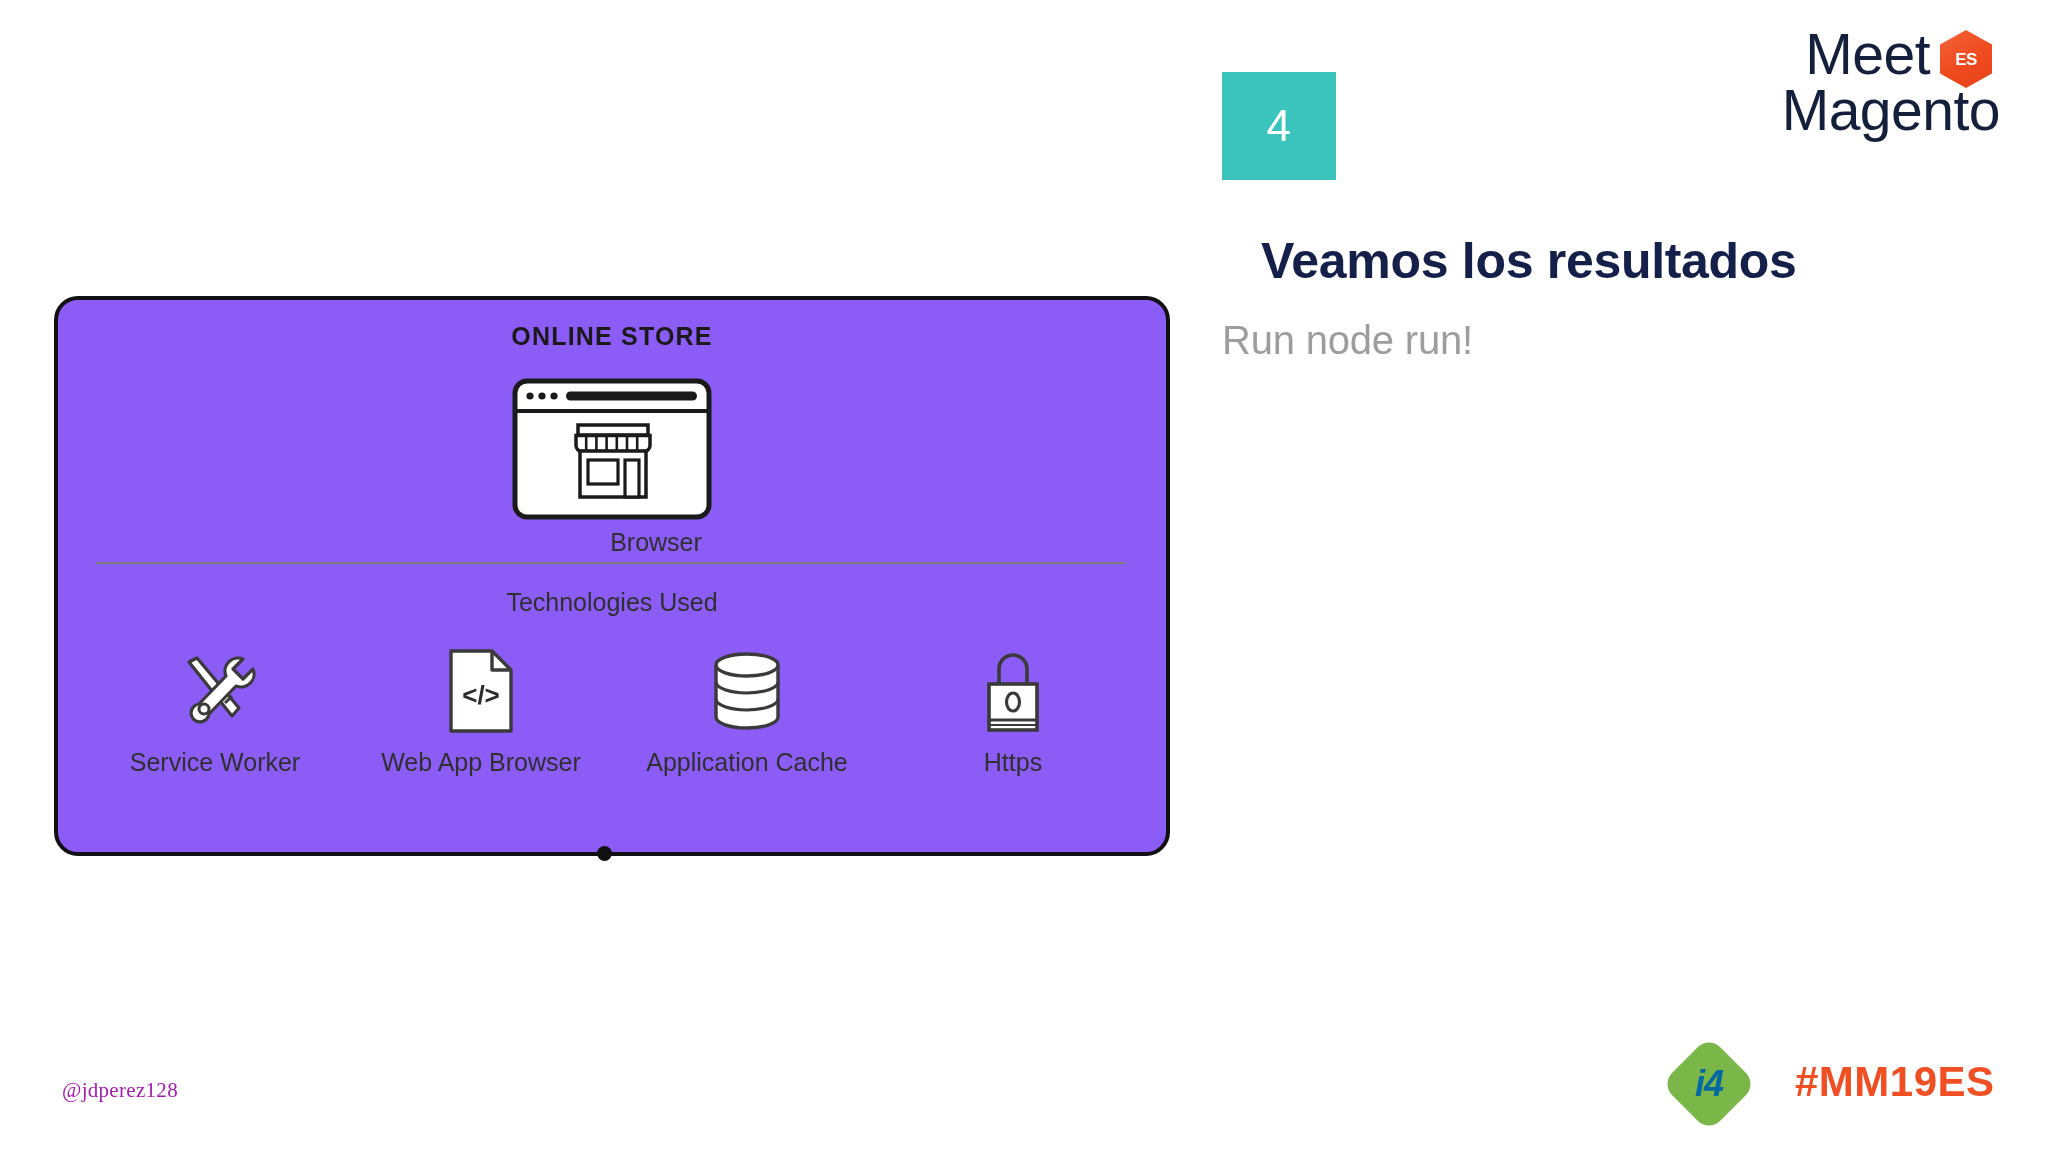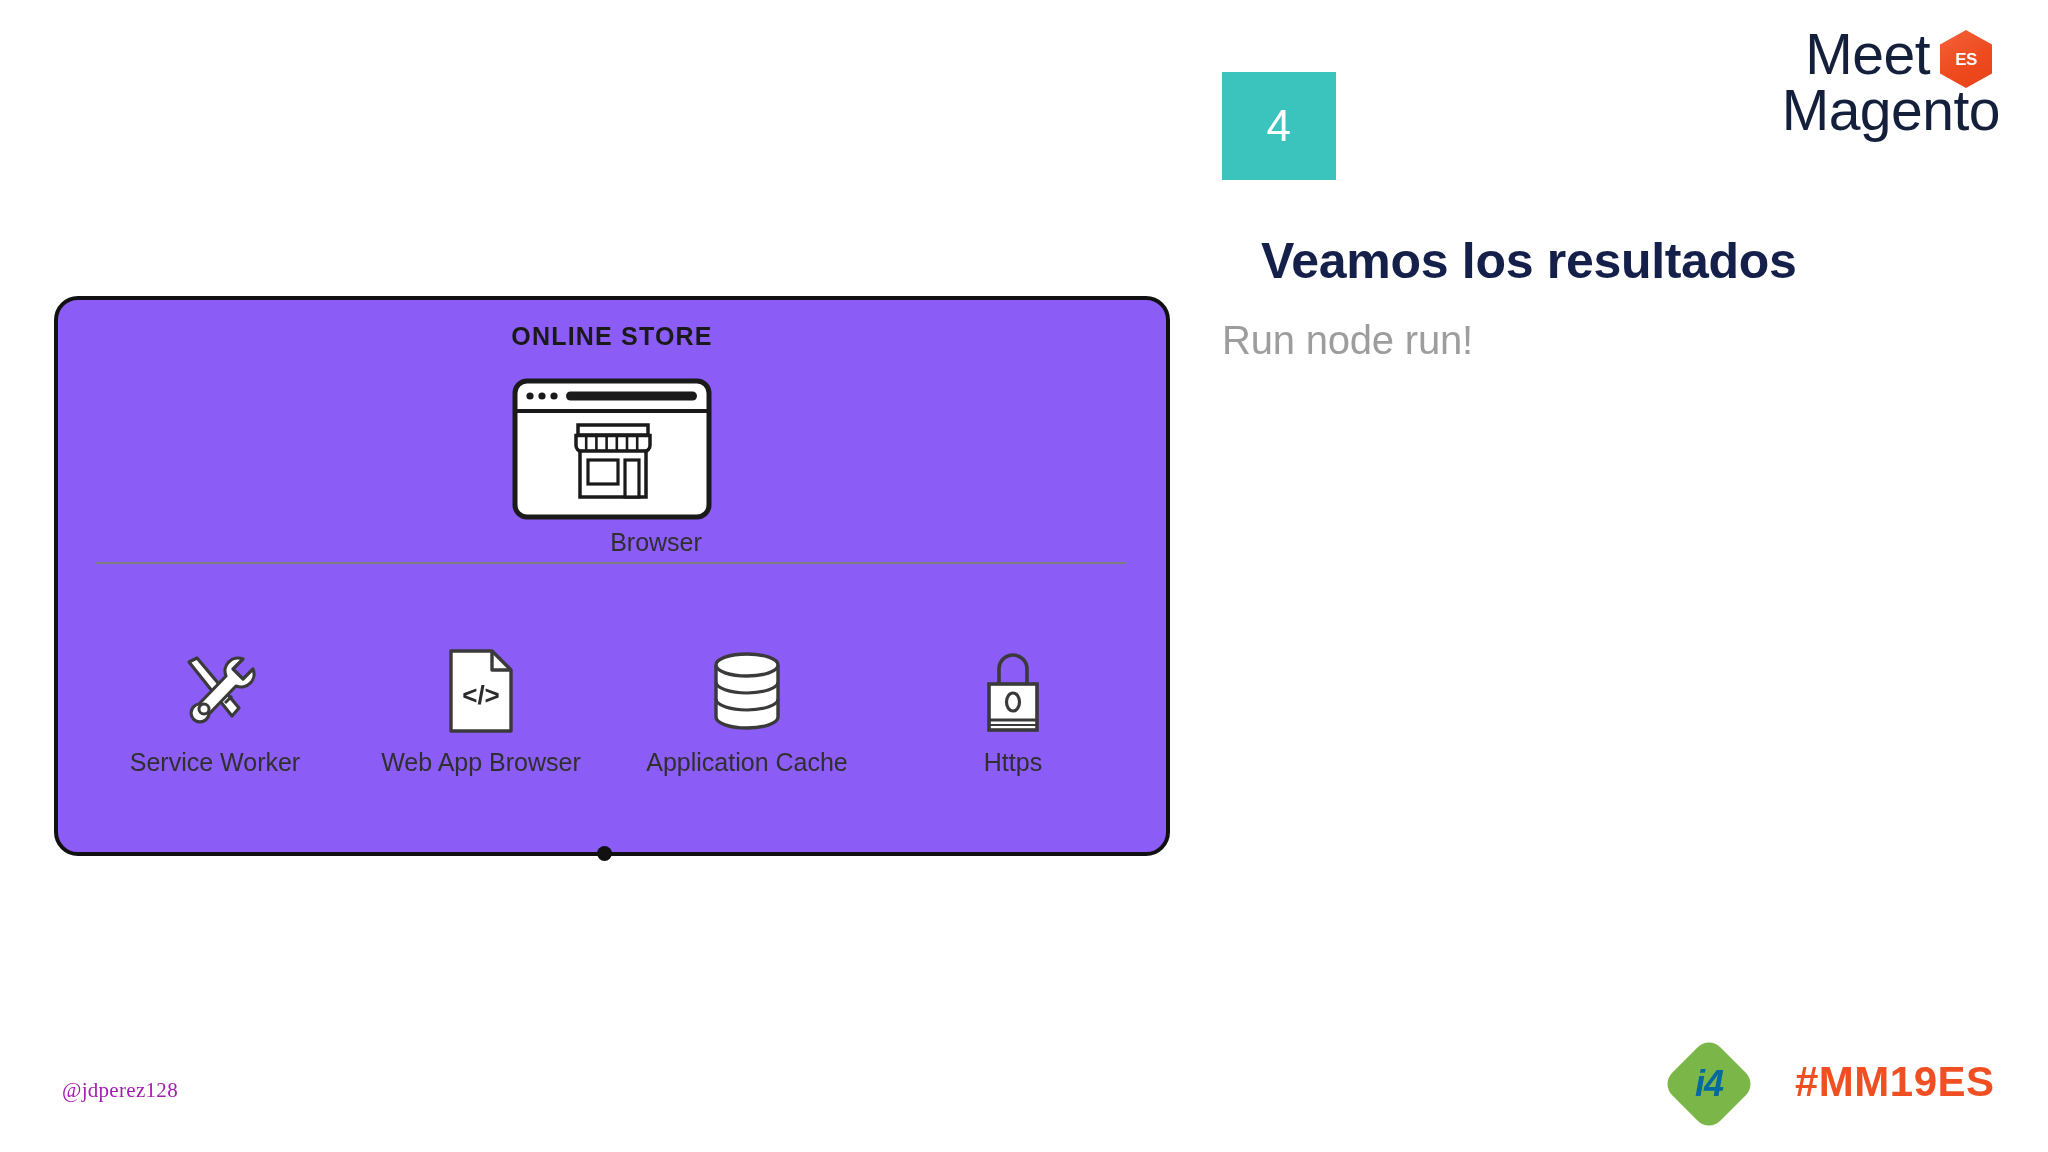--- a/index.html
+++ b/index.html
@@ -304,20 +304,21 @@
       <rect x="76" y="82" width="30" height="24" stroke="#1a1a1a" stroke-width="3.2" fill="#ffffff"></rect>
 
       <rect x="113" y="82" width="14" height="37" stroke="#1a1a1a" stroke-width="3.2" fill="#ffffff"></rect>
     </svg>
   </div>
 
   <div id="browser-label">Browser</div>
 
   <div id="card-divider"></div>
 
+  <div id="technologies-label">Technologies Used</div>
 
   <div id="tech-row">
 
     <div class="tech-item">
       <div class="tech-icon-wrap">
         <svg width="84" height="84" viewBox="0 0 84 84" fill="none" xmlns="http://www.w3.org/2000/svg">
 
           <path d="M16 13 L24 9 L66 59 L59 67 Z" stroke="#3a3a3a" stroke-width="3.2" stroke-linejoin="round" fill="#ffffff"></path>
           <line x1="52" y1="54" x2="59" y2="47" stroke="#3a3a3a" stroke-width="3"></line>
 

